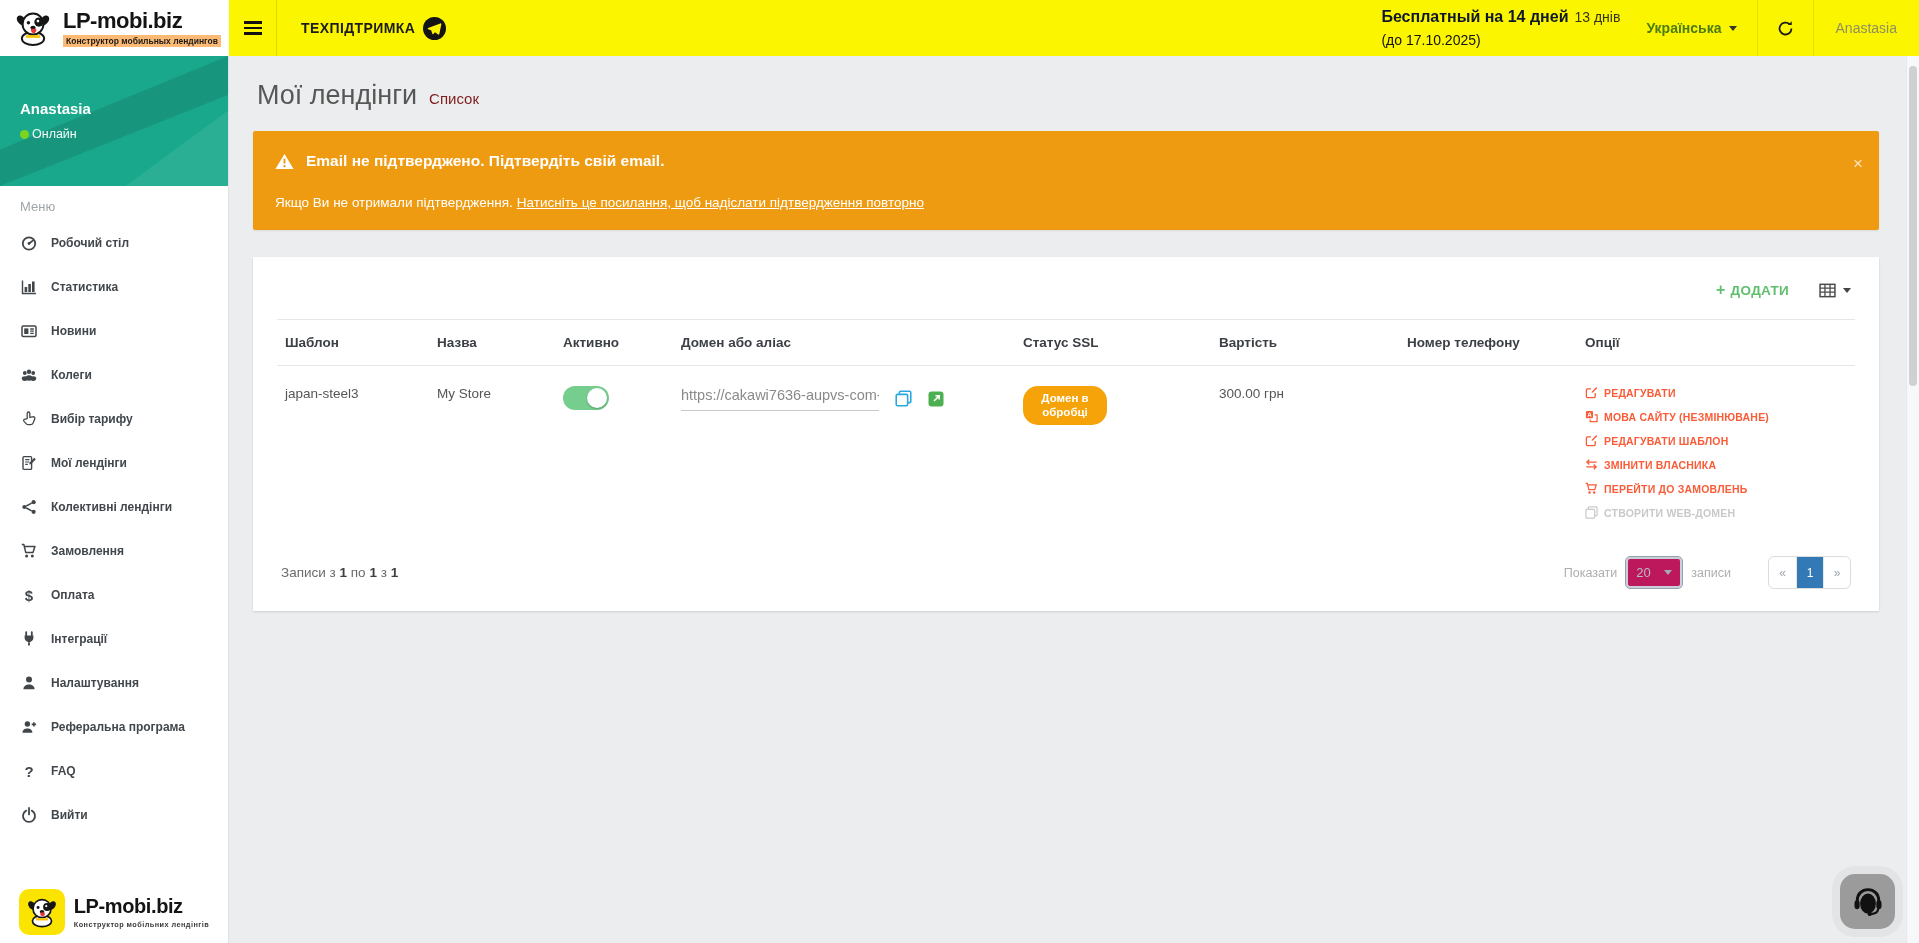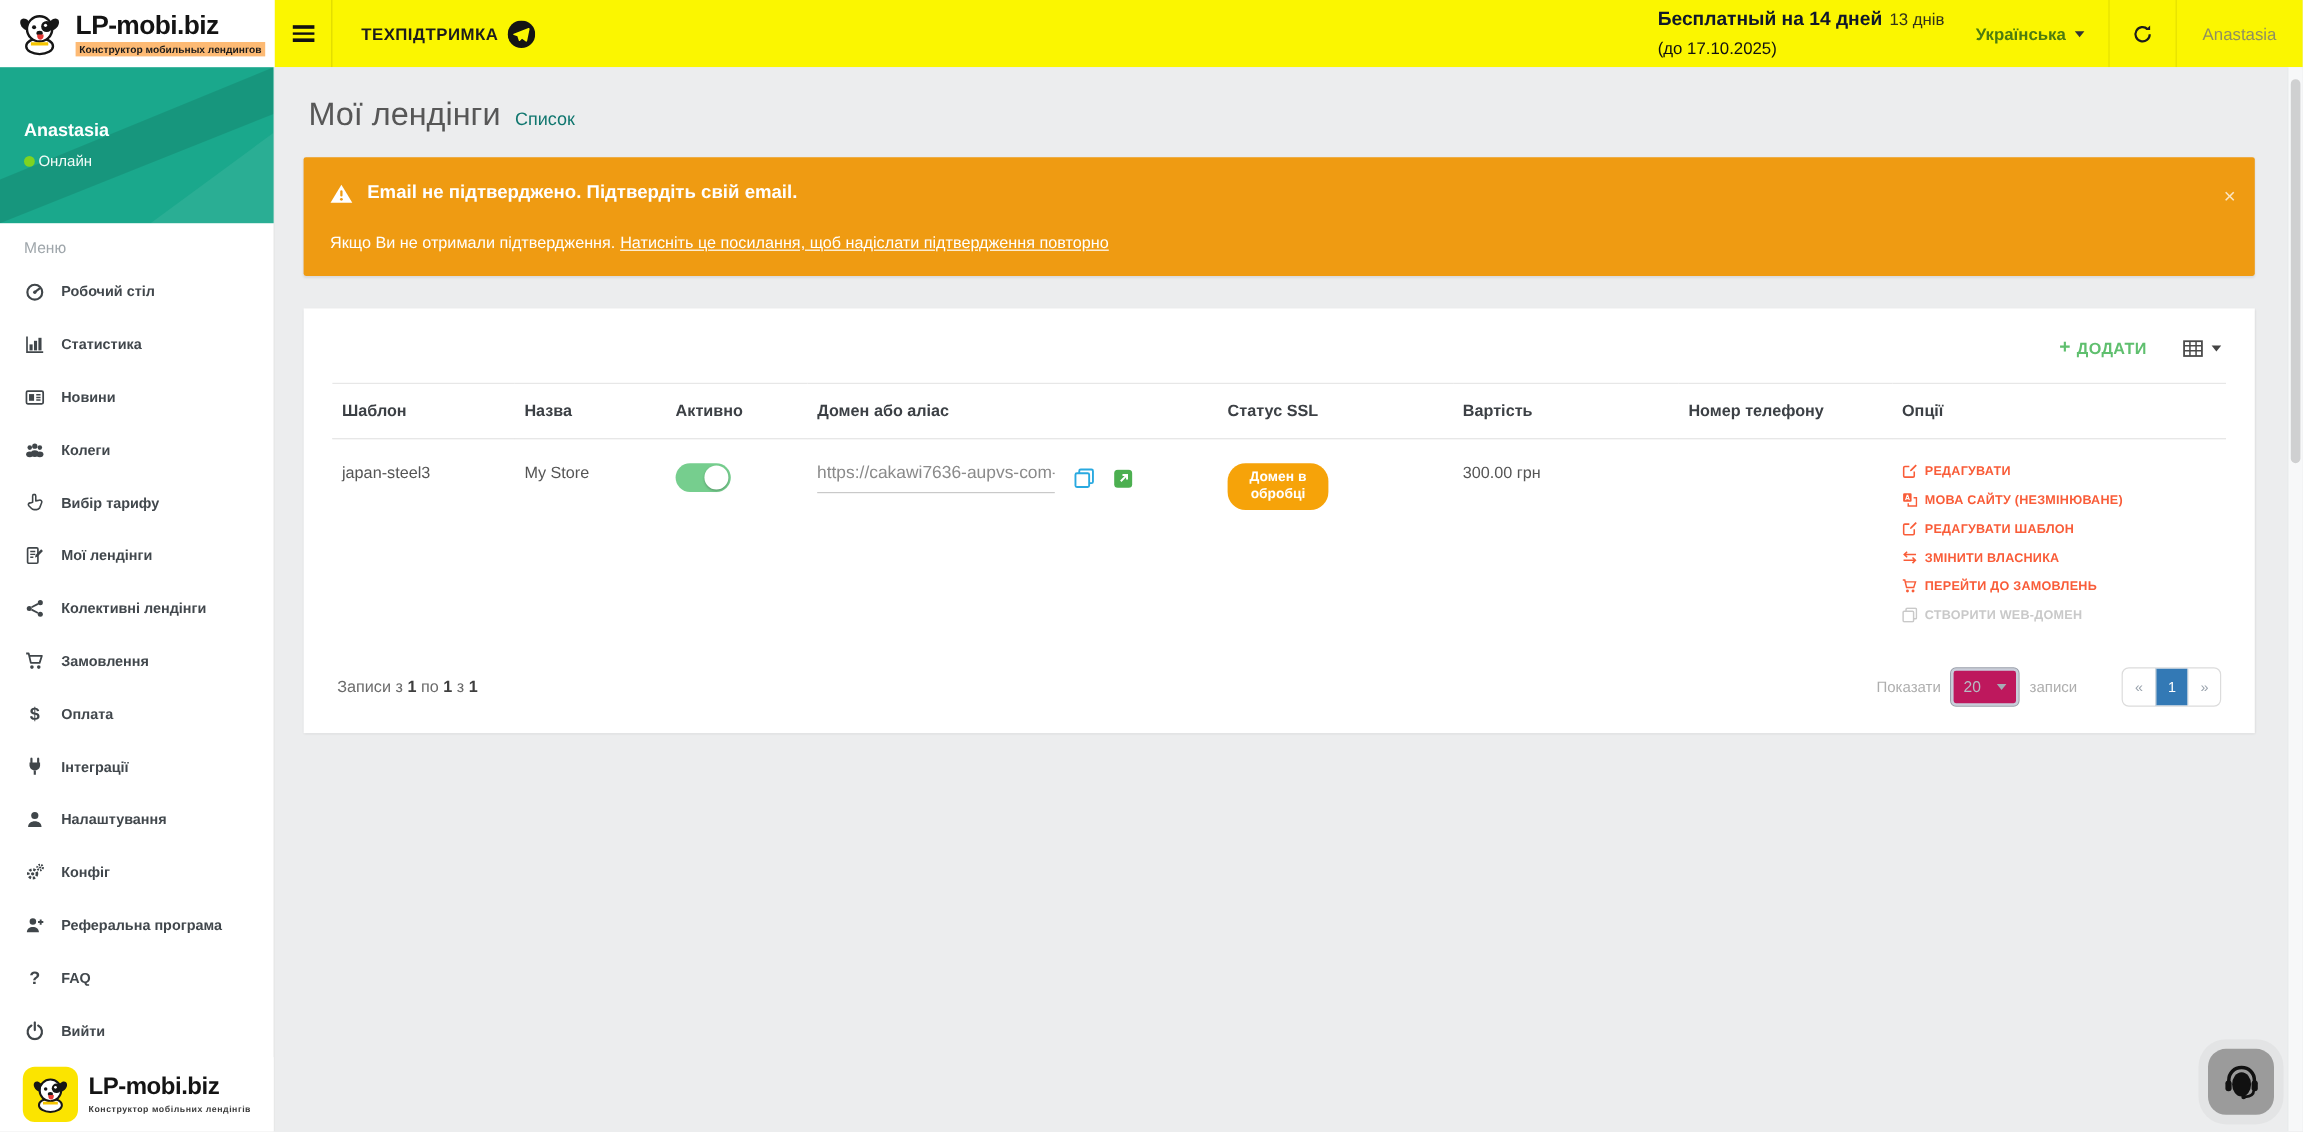--- a/index.html
+++ b/index.html
@@ -52,21 +52,21 @@
   .sbf-badge { width:46px; height:46px; border-radius:10px; background:#FBE400; display:flex; align-items:center; justify-content:center; }
   .sbf-badge svg { width:36px; height:36px; }
   .sbf-texts { display:flex; flex-direction:column; }
   .sbf-title { font-size:20px; font-weight:700; color:#141414; letter-spacing:-0.4px; }
   .sbf-sub { font-size:7.3px; font-weight:700; color:#3a3a3a; letter-spacing:.45px; margin-top:2px; }
 
   
   .main { flex:1; min-width:0; background:#ECEDEE; padding:18px 40px 0 24px; position:relative; }
   .page-head { display:flex; align-items:baseline; gap:12px; margin:6px 0 20px 4px; }
   .page-title { font-size:27px; color:#575757; font-weight:400; }
-  .page-subtitle { font-size:15px; color:#0f766e; }
+  .page-subtitle { font-size:15px; color:#7f1d1d; }
 
   .alert { position:relative; background:#EF9B12; border-radius:2px; color:#fff; padding:21px 46px 20px 22px; box-shadow:0 1px 2px rgba(0,0,0,.08); }
   .alert-row1 { display:flex; align-items:center; gap:12px; }
   .alert-title { font-size:15.5px; font-weight:700; }
   .alert-row2 { margin-top:25px; font-size:13.5px; }
   .alert-link { text-decoration:underline; cursor:pointer; margin-left:4px; }
   .alert-close { position:absolute; right:16px; top:24px; font-size:17px; color:rgba(255,255,255,.75); cursor:pointer; line-height:1; }
 
   .card { margin-top:27px; background:#fff; box-shadow:0 1px 2px rgba(0,0,0,.12); padding:0 24px; }
   .toolbar { display:flex; justify-content:flex-end; align-items:center; gap:30px; padding:24px 4px 20px; }
@@ -287,31 +287,20 @@
         <span class="sb-label">Інтеграції</span>
       </div>
       <div class="sb-item">
         <span class="mi">
             <svg viewBox="0 0 16 16">
               <circle cx="8" cy="4.6" r="3" fill="#40464A"></circle>
               <path d="M2.4 14.2c0-3.1 2.5-4.8 5.6-4.8s5.6 1.7 5.6 4.8z" fill="#40464A"></path>
             </svg>
           </span>
         <span class="sb-label">Налаштування</span>
-      </div>
-      <div class="sb-item">
-        <span class="mi">
-            <svg viewBox="0 0 16 16">
-              <circle cx="6.2" cy="9.2" r="3.6" fill="none" stroke="#40464A" stroke-width="2.2" stroke-dasharray="2 1.4"></circle>
-              <circle cx="6.2" cy="9.2" r="1.4" fill="#40464A"></circle>
-              <circle cx="12.4" cy="3.9" r="2.3" fill="none" stroke="#40464A" stroke-width="1.8" stroke-dasharray="1.3 1"></circle>
-              <circle cx="12.4" cy="3.9" r=".9" fill="#40464A"></circle>
-            </svg>
-          </span>
-        <span class="sb-label">Конфіг</span>
       </div>
       <div class="sb-item">
         <span class="mi">
             <svg viewBox="0 0 16 16">
               <circle cx="6.4" cy="5" r="2.7" fill="#40464A"></circle>
               <path d="M1.4 13.8c0-2.8 2.3-4.3 5-4.3s5 1.5 5 4.3z" fill="#40464A"></path>
               <path d="M12.9 3.2v4.4M10.7 5.4h4.4" stroke="#40464A" stroke-width="1.6"></path>
             </svg>
           </span>
         <span class="sb-label">Реферальна програма</span>

